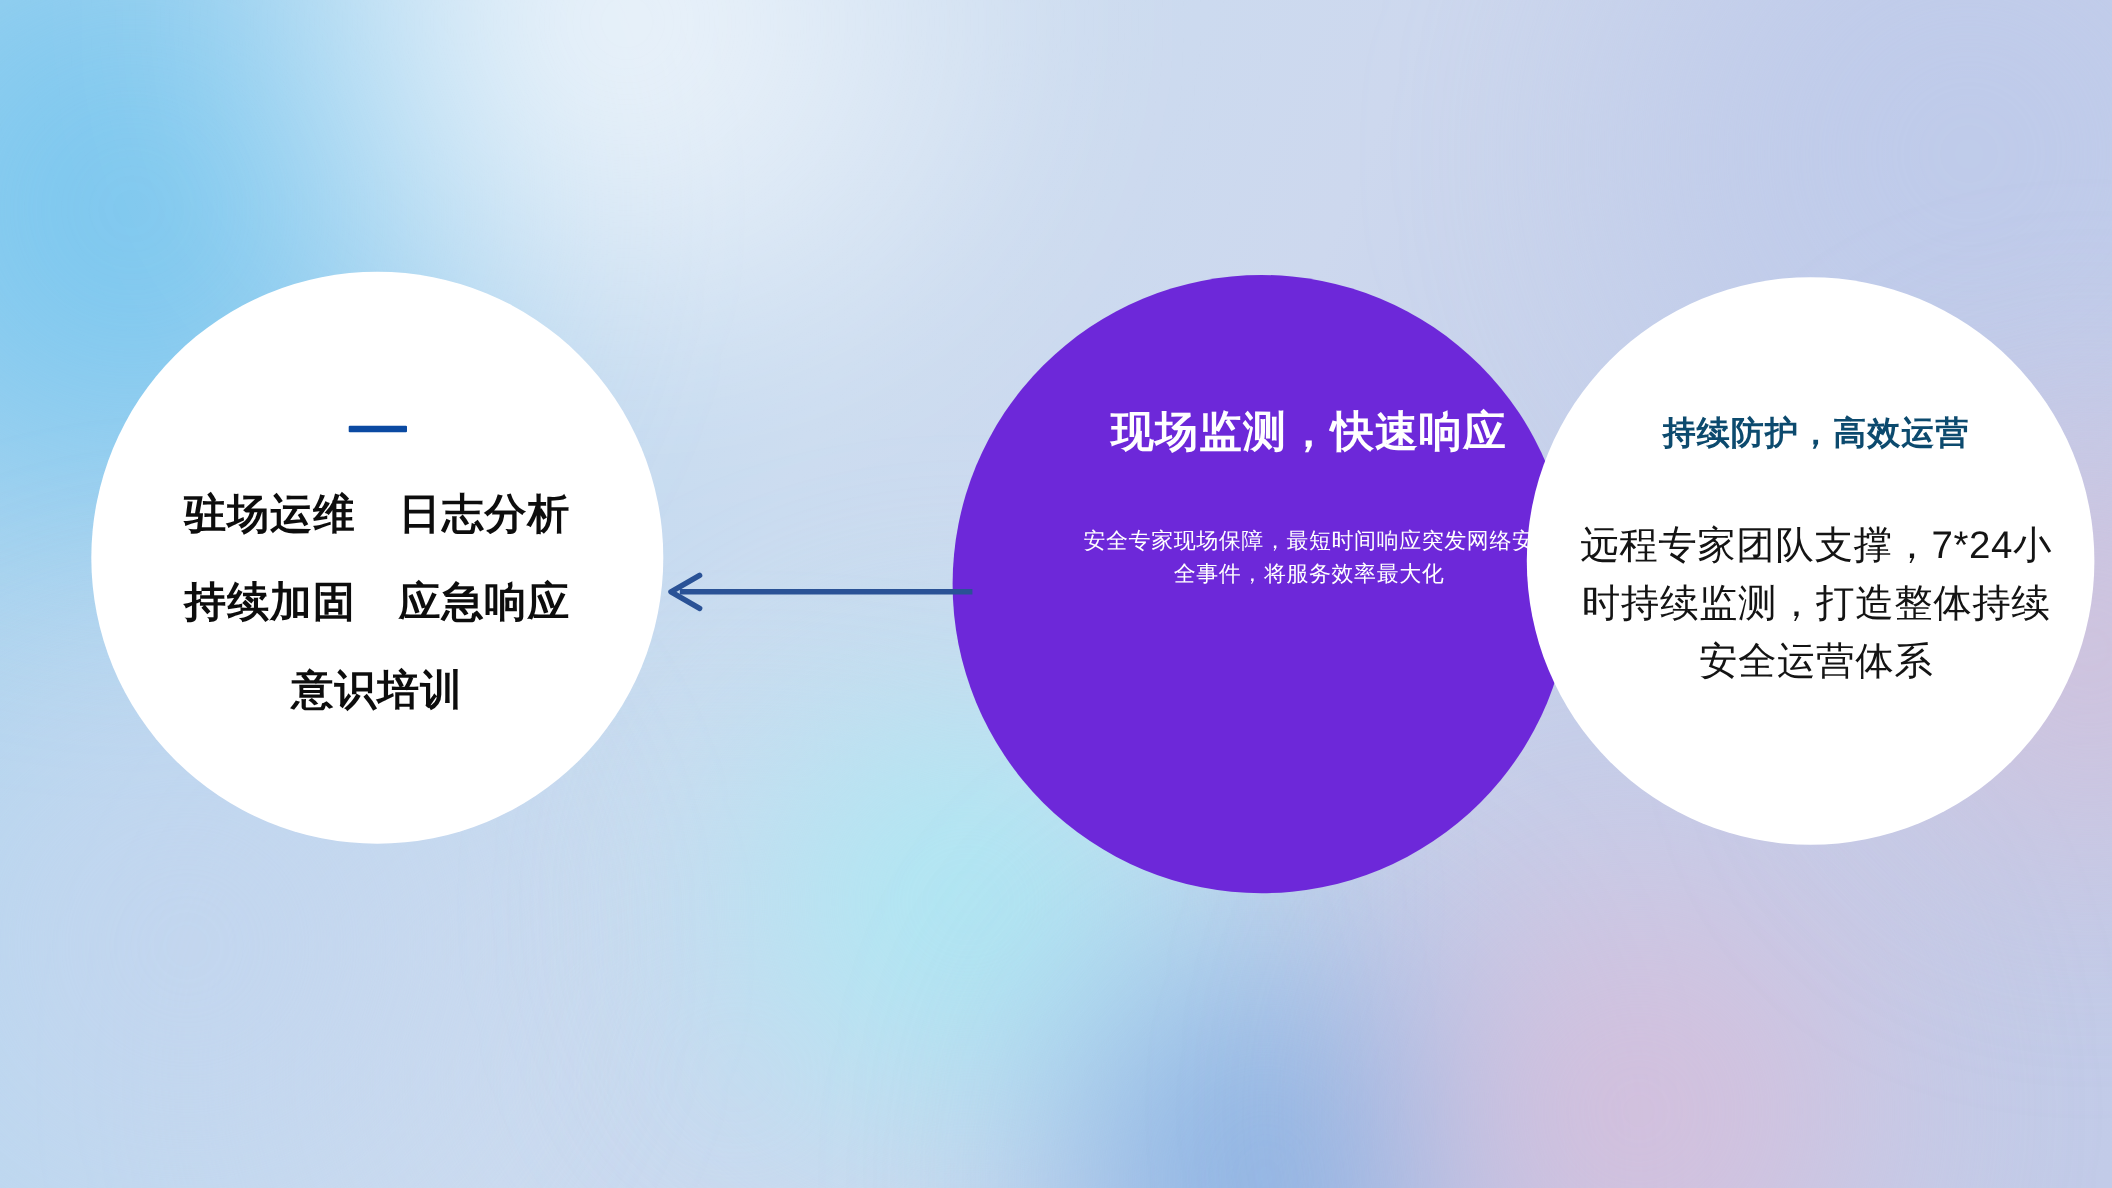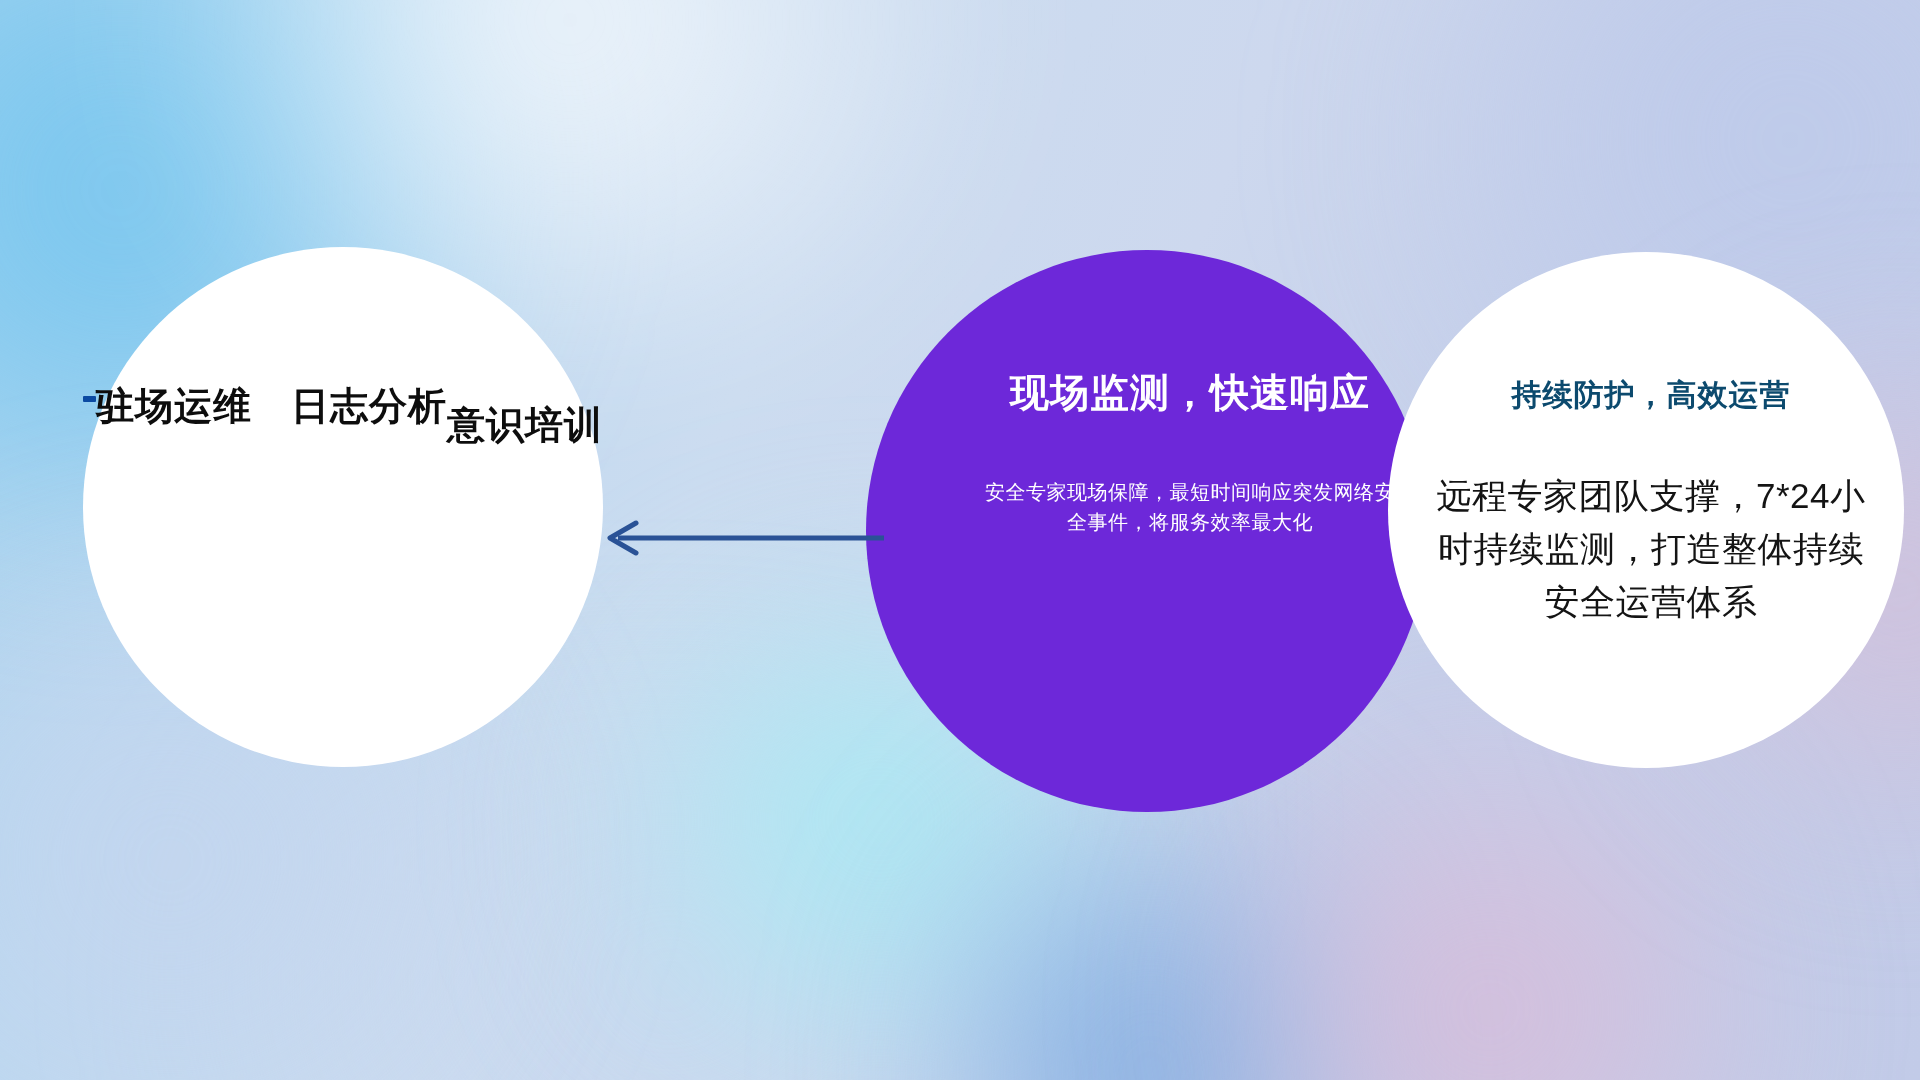--- a/index.html
+++ b/index.html
@@ -119,21 +119,21 @@
     background: #ffffff;
     z-index: 3;
   }
 
   
   .left-inner {
     position: absolute;
     left: 0; right: 0;
     top: 140px;
     display: flex;
-    flex-direction: row;
+    flex-direction: column;
     align-items: center;
   }
   .divider {
     width: 53px;
     height: 6px;
     background: #0b4aa2;
     border-radius: 1px;
     margin-bottom: 56px;
   }
   .left-line {
@@ -227,20 +227,21 @@
     <div class="mid-inner">
       <div class="mid-title">现场监测，快速响应</div>
       <div class="mid-body">安全专家现场保障，最短时间响应突发网络安全事件，将服务效率最大化</div>
     </div>
   </div>
 
   <div class="circle circle-left">
     <div class="left-inner">
       <div class="divider"></div>
       <div class="left-line">驻场运维　日志分析</div>
+      <div class="left-line">持续加固　应急响应</div>
       <div class="left-line">意识培训</div>
     </div>
   </div>
 
   <div class="circle circle-right">
     <div class="right-inner">
       <div class="right-title">持续防护，高效运营</div>
       <div class="right-body">远程专家团队支撑，7*24小时持续监测，打造整体持续安全运营体系</div>
     </div>
   </div>

